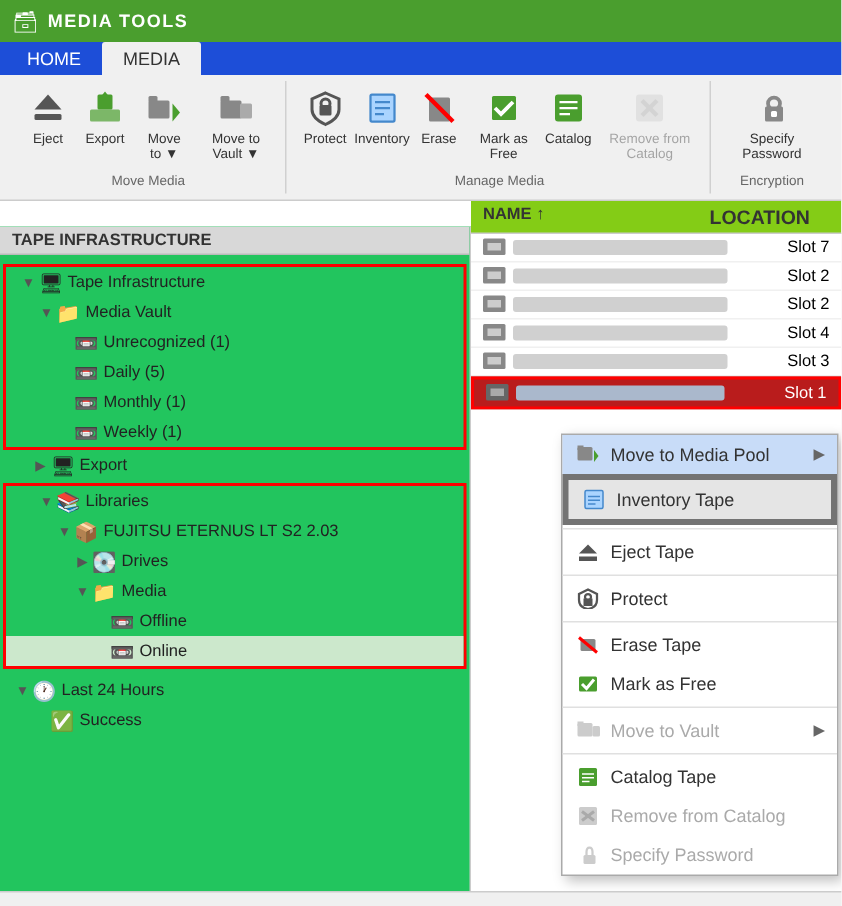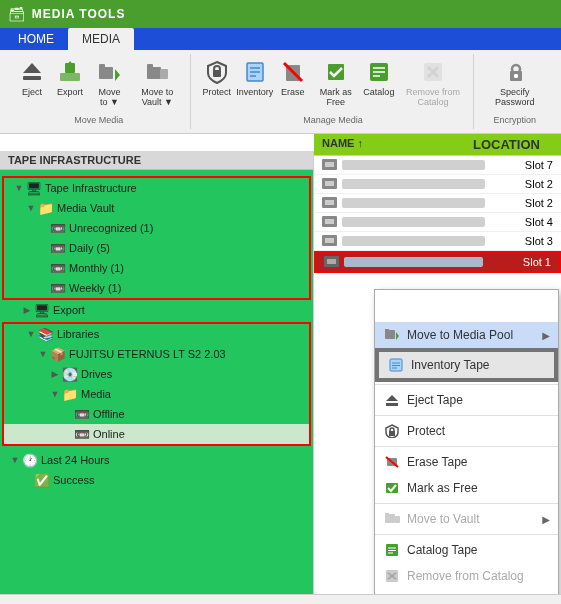--- a/index.html
+++ b/index.html
@@ -244,21 +244,21 @@
       justify-content: center;
       font-size: 13px;
       margin-right: 6px;
       flex-shrink: 0;
     }
     .context-menu-arrow {
       margin-left: auto;
       font-size: 10px;
       color: #666;
     }
-    .move-to-pool-highlighted { background: #c8dcf8; margin-top: 32px; }
+    .move-to-pool-highlighted { background: #c8dcf8; }
 
     
     .status-bar {
       height: 20px;
       background: #f0f0f0;
       border-top: 1px solid #ccc;
       display: flex;
       align-items: center;
       padding: 0 8px;
       font-size: 10px;

